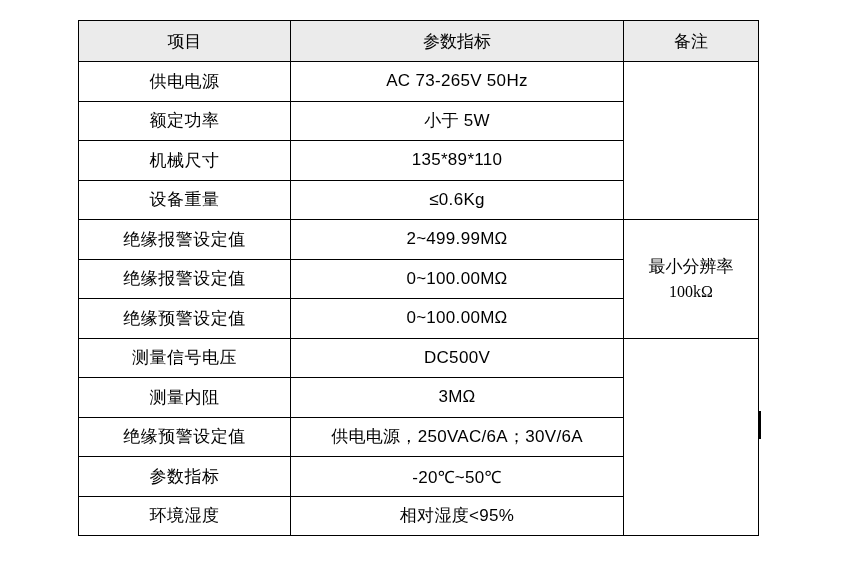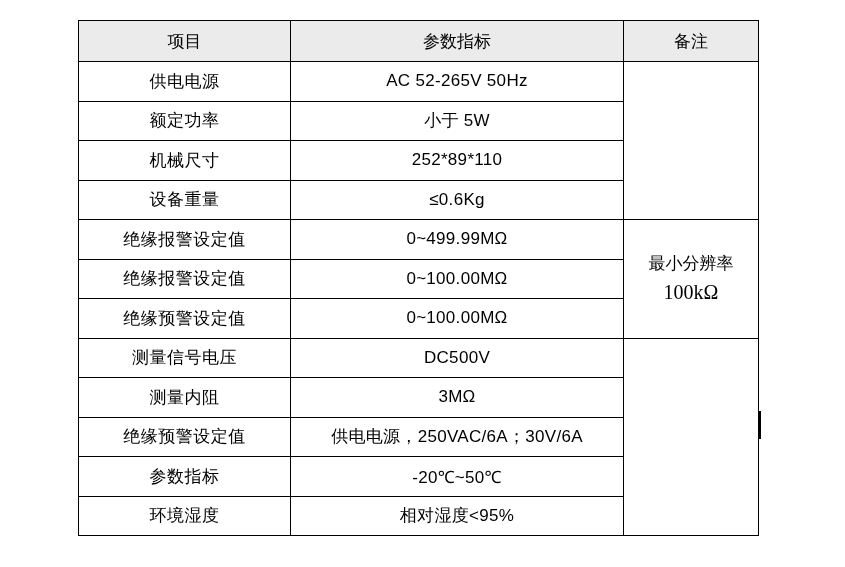--- a/index.html
+++ b/index.html
@@ -61,21 +61,21 @@
     font-size: 16px;
     letter-spacing: 0.3px;
   }
   .note-cell {
     font-size: 17px;
     line-height: 1.5;
     font-family: Liberation Serif, serif;
   }
   .note-cell .line2 {
     display: block;
-    font-size: 20px;
+    font-size: 16px;
   }
   .marker {
     position: absolute;
     left: 758px;
     top: 411px;
     width: 3px;
     height: 28px;
     background: #000000;
   }
 </style>
@@ -93,38 +93,38 @@
       <thead>
         <tr>
           <td>项目</td>
           <td>参数指标</td>
           <td>备注</td>
         </tr>
       </thead>
       <tbody>
         <tr>
           <td class="label-cell">供电电源</td>
-          <td class="value-cell">AC 52-265V 50Hz</td>
+          <td class="value-cell">AC 73-265V 50Hz</td>
           <td rowspan="4"></td>
         </tr>
         <tr>
           <td class="label-cell">额定功率</td>
           <td class="value-cell">小于 5W</td>
         </tr>
         <tr>
           <td class="label-cell">机械尺寸</td>
-          <td class="value-cell">252*89*110</td>
+          <td class="value-cell">135*89*110</td>
         </tr>
         <tr>
           <td class="label-cell">设备重量</td>
           <td class="value-cell">≤0.6Kg</td>
         </tr>
         <tr>
           <td class="label-cell">绝缘报警设定值</td>
-          <td class="value-cell">0~499.99MΩ</td>
+          <td class="value-cell">2~499.99MΩ</td>
           <td rowspan="3" class="note-cell">
             <span>最小分辨率</span>
             <span class="line2">100kΩ</span>
           </td>
         </tr>
         <tr>
           <td class="label-cell">绝缘报警设定值</td>
           <td class="value-cell">0~100.00MΩ</td>
         </tr>
         <tr>

